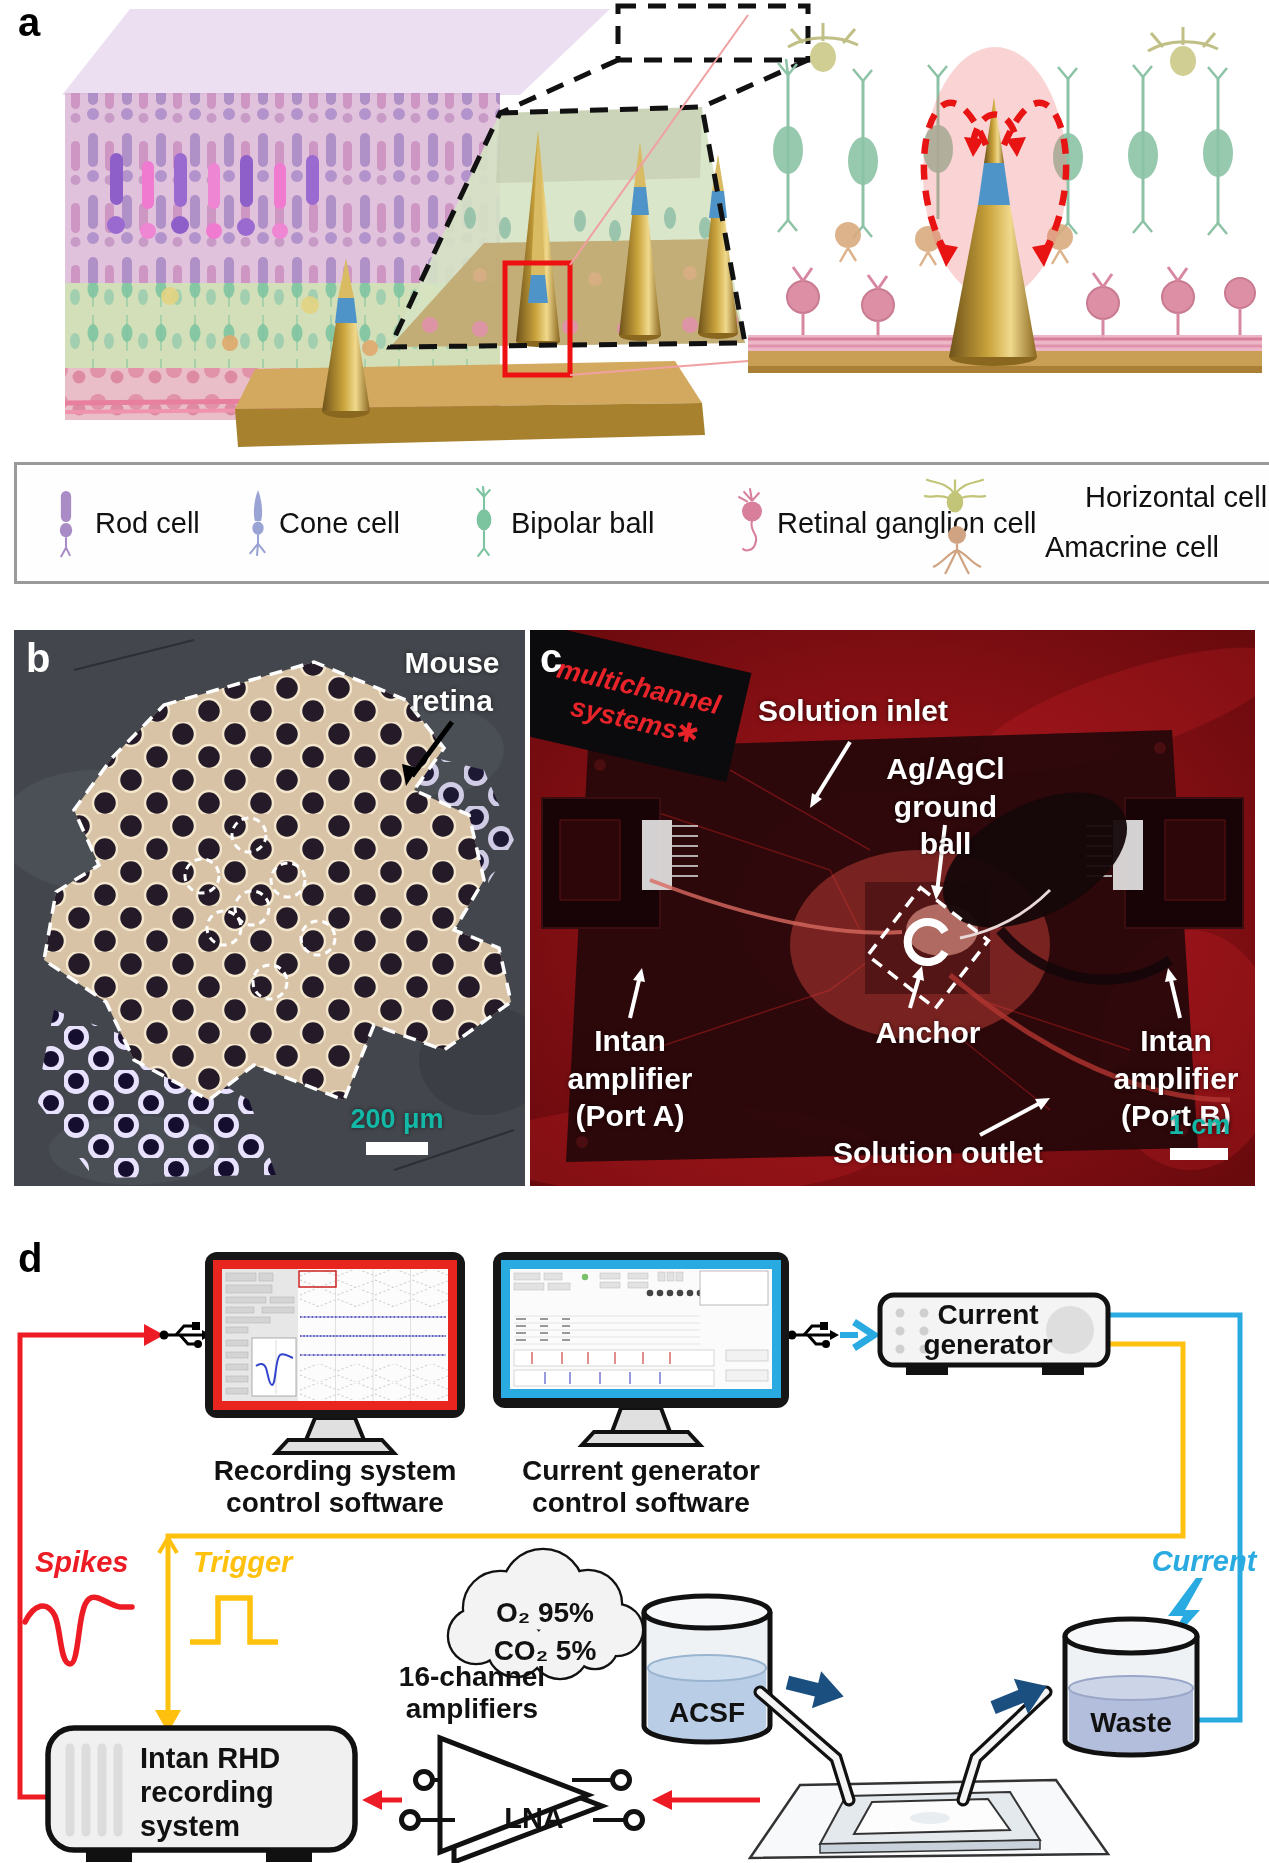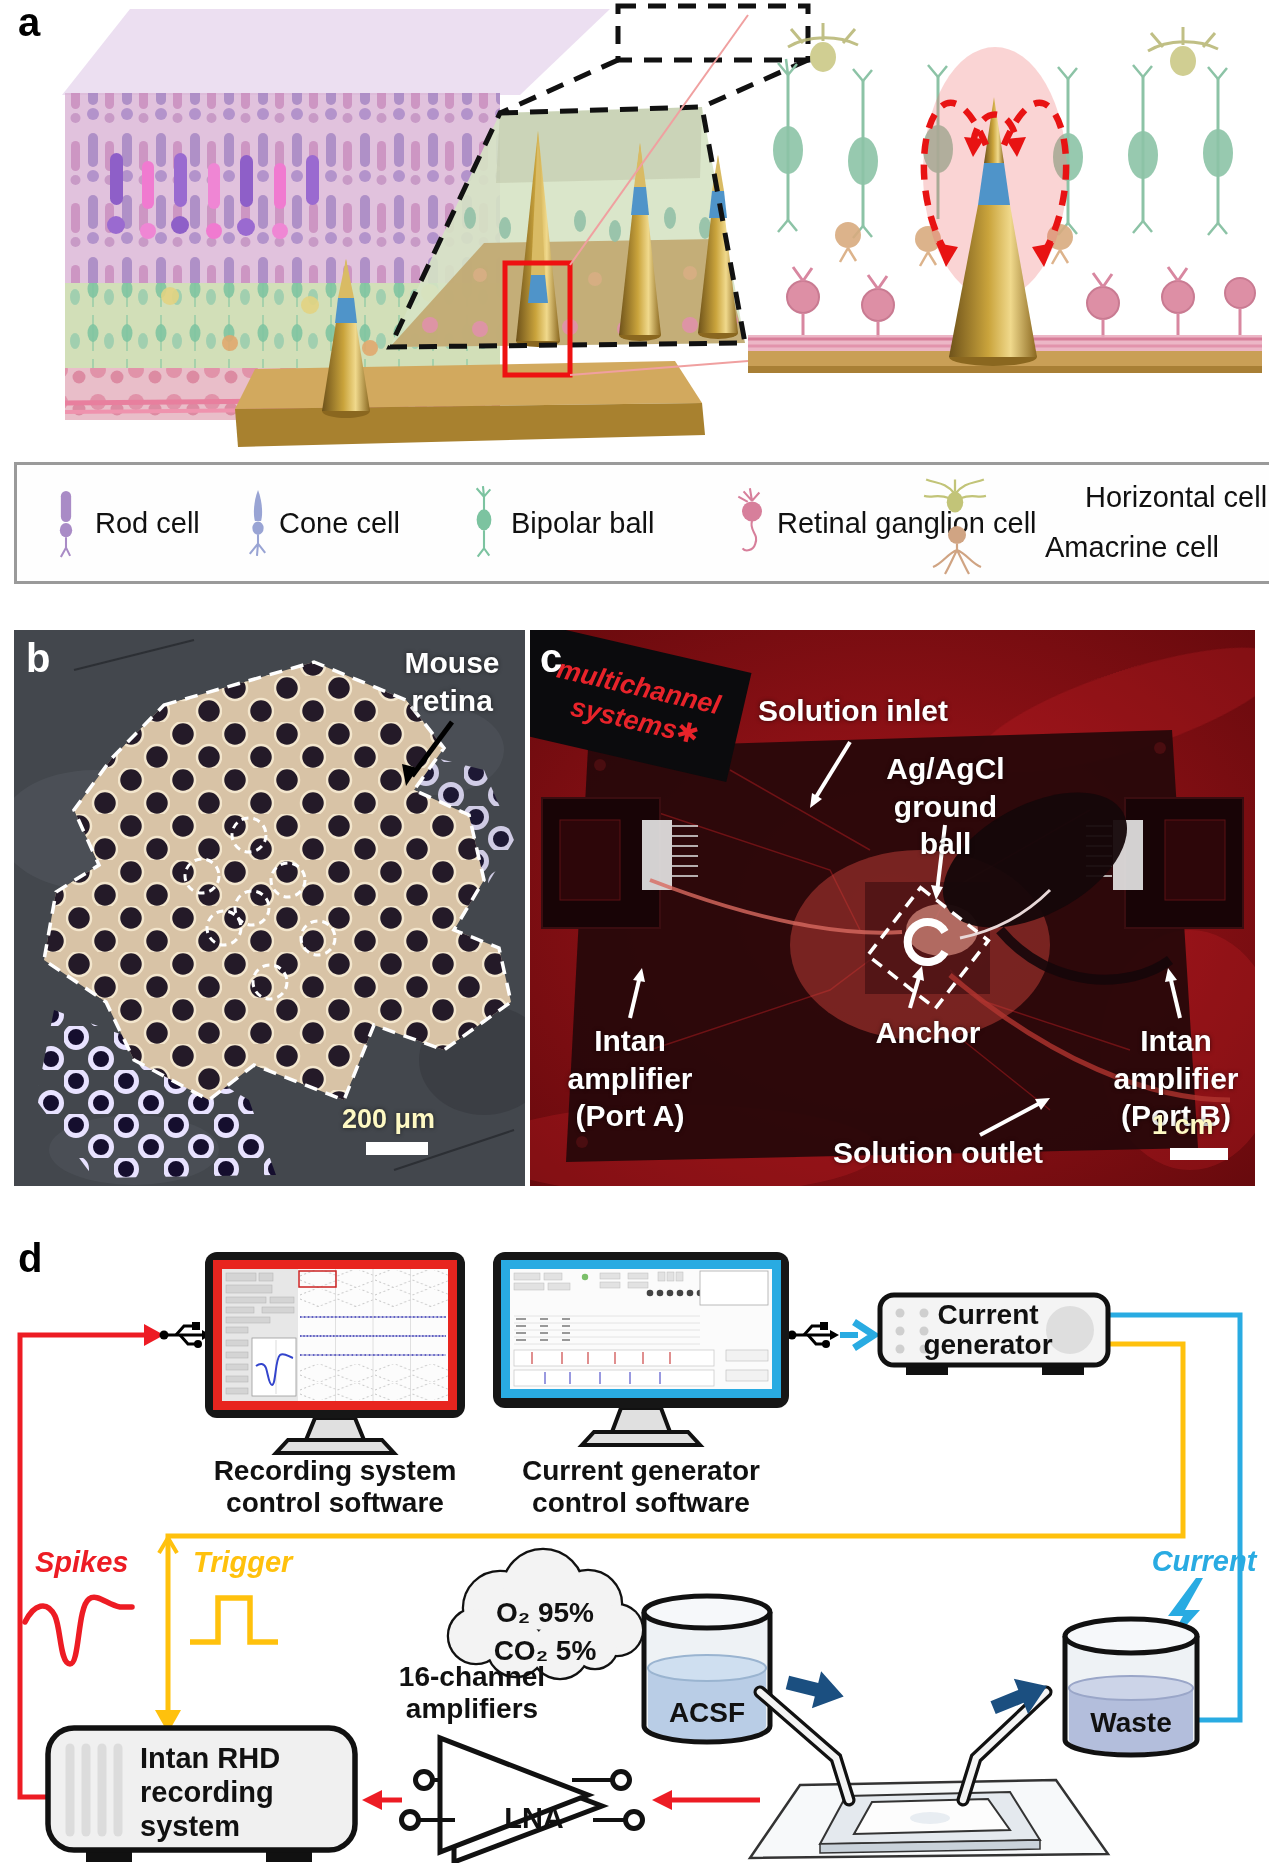--- a/index.html
+++ b/index.html
@@ -7,21 +7,21 @@
         font-family:"Liberation Sans","DejaVu Sans",sans-serif;}
   .abs{position:absolute;}
   svg{display:block;}
   svg text{font-family:"Liberation Sans","DejaVu Sans",sans-serif;}
   .panel-letter{font-size:40px;font-weight:bold;color:#000;line-height:1;}
   .panel-letter.light{color:#fff;}
   .legend-box{border:3px solid #9a9a9a;background:#fefefe;}
   .legend-label{font-size:29px;color:#111;white-space:nowrap;}
   .photo-label{color:#fff;font-weight:bold;font-size:30px;line-height:1.25;text-align:center;
                text-shadow:0 0 4px rgba(0,0,0,.6);}
-  .scalebar-label{color:#fef9c3;font-weight:bold;font-size:27px;
+  .scalebar-label{color:#14b8a6;font-weight:bold;font-size:27px;text-align:center;
                   text-shadow:0 0 4px rgba(0,0,0,.6);}
   .d-caption{fill:#111;font-size:28px;font-weight:bold;}
   .d-boxlabel{fill:#111;font-size:28px;font-weight:bold;}
   .d-signal{font-size:29px;font-weight:bold;font-style:italic;}
 </style>
 </head>
 <body>
 
 <div class="page">
 

